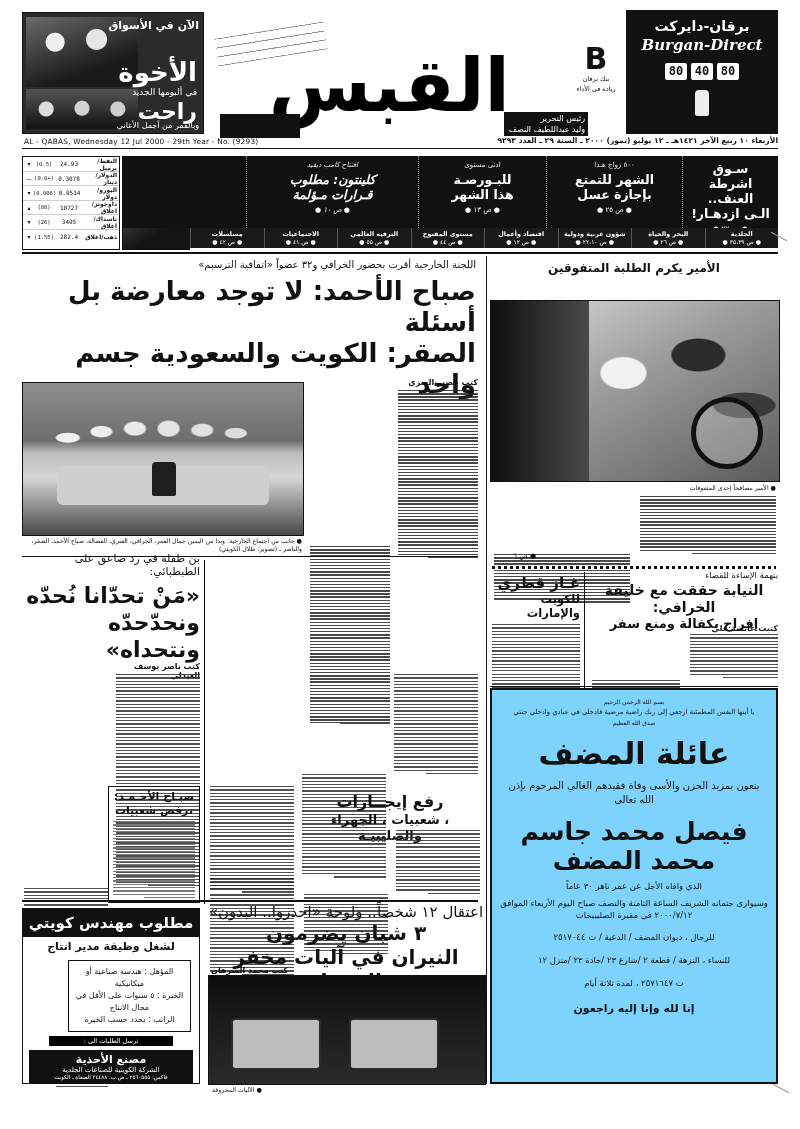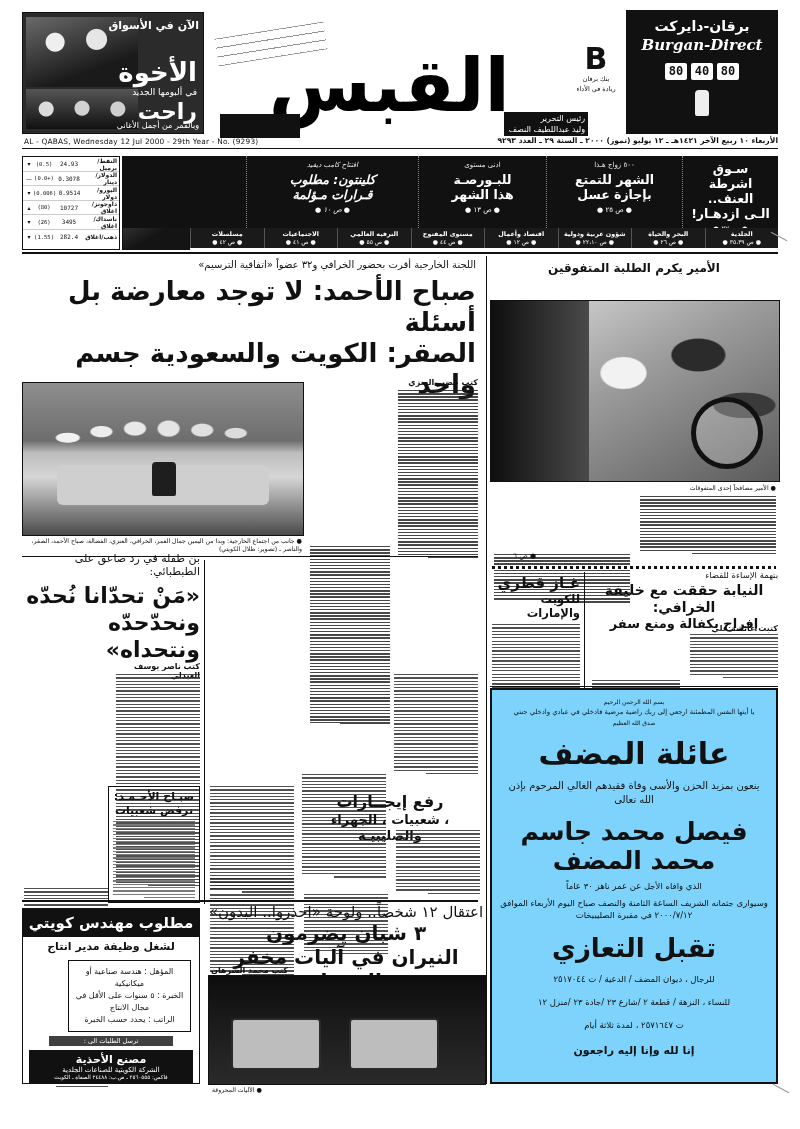--- a/index.html
+++ b/index.html
@@ -226,21 +226,21 @@
   #ad-obit .contact{font-size:8.5px;line-height:13px;margin-top:10px;}
   #ad-obit .closing{font-size:11px;font-weight:bold;margin-top:12px;}
 
   #ad-job{
     position:absolute;left:22px;top:908px;width:178px;height:176px;border:1px solid #111;background:#fff;
     box-sizing:border-box;
   }
   #ad-job .bar{background:#111;color:#fff;text-align:center;font-size:15px;font-weight:bold;padding:5px 2px;letter-spacing:-.4px;}
   #ad-job .sub{text-align:center;font-size:11px;font-weight:bold;padding:3px 2px;}
   #ad-job .body{border:1px solid #111;margin:4px 8px;padding:5px 4px;font-size:8px;line-height:12px;text-align:center;}
-  #ad-job .send{background:#404040;color:#fff;font-size:6.5px;text-align:center;margin:3px 26px;padding:1px;}
+  #ad-job .send{background:#000000;color:#fff;font-size:6.5px;text-align:center;margin:3px 26px;padding:1px;}
   #ad-job .foot{background:#111;color:#fff;text-align:center;margin:4px 6px 0;padding:3px 2px;}
   #ad-job .foot .f1{font-size:11px;font-weight:bold;}
   #ad-job .foot .f2{font-size:7px;}
   #ad-job .foot .f3{font-size:5.5px;}
   .kick-ctr{font-size:8.5px;text-align:right;}
 </style>
 </head>
 <body>
 
 <div class="page">
@@ -451,21 +451,20 @@
 
   <div id="ad-obit">
     <div class="basmala">بسم الله الرحمن الرحيم</div>
     <div class="verse">يا أيتها النفس المطمئنة ارجعي إلى ربك راضية مرضية فادخلي في عبادي وادخلي جنتي</div>
     <div class="basmala">صدق الله العظيم</div>
     <div class="family">عائلة المضف</div>
     <div class="announce">ينعون بمزيد الحزن والأسى وفاة فقيدهم الغالي المرحوم بإذن الله تعالى</div>
     <div class="deceased">فيصل محمد جاسم محمد المضف</div>
     <div class="age">الذي وافاه الأجل عن عمر ناهز ٣٠ عاماً</div>
     <div class="burial">وسيوارى جثمانه الشريف الساعة الثامنة والنصف صباح اليوم الأربعاء الموافق ٢٠٠٠/٧/١٢ في مقبرة الصليبيخات</div>
-    <div class="accept">تقبل التعازي</div>
     <div class="contact">للرجال ، ديوان المضف / الدعية / ت ٢٥١٧٠٤٤</div>
     <div class="contact">للنساء ، النزهة / قطعة ٢ /شارع ٢٣ /جادة ٢٣ /منزل ١٢</div>
     <div class="contact">ت ٢٥٧١٦٤٧ ، لمدة ثلاثة أيام</div>
     <div class="closing">إنا لله وإنا إليه راجعون</div>
   </div>
 
   <div class="abs rt" style="left:24px;top:258px;width:452px;">
     <div class="kicker">اللجنة الخارجية أقرت بحضور الخرافي و٣٢ عضواً «اتفاقية الترسيم»</div>
     <div class="hl-huge" style="margin-top:5px;">صباح الأحمد: لا توجد معارضة بل أسئلة</div>
     <div class="hl-huge">الصقر: الكويت والسعودية جسم واحد</div>

